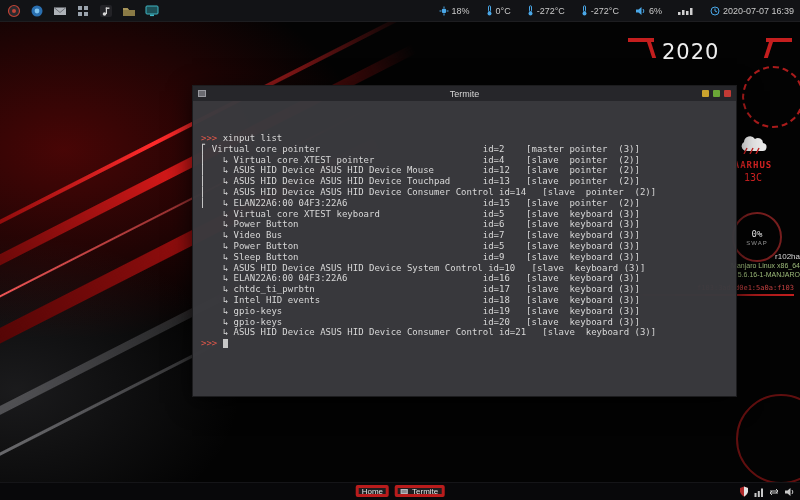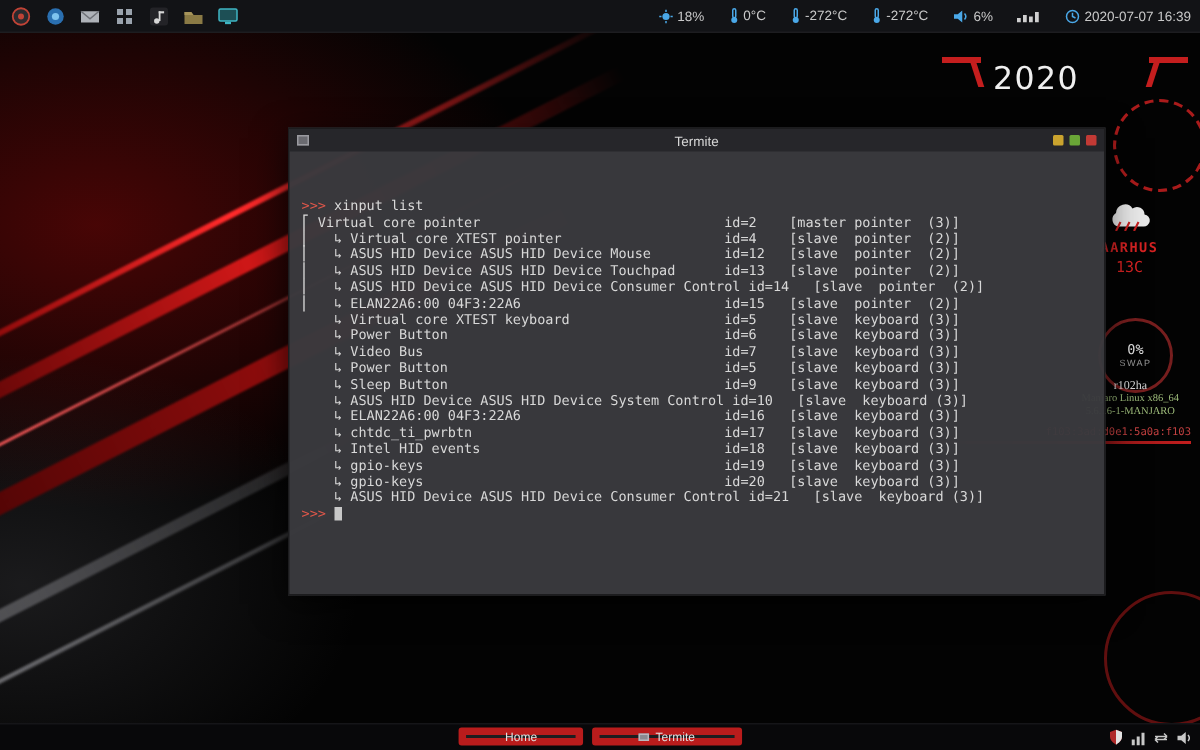--- a/index.html
+++ b/index.html
@@ -16,42 +16,42 @@
   .s3{left:-40px;top:196px;width:470px;height:2px;background:linear-gradient(90deg,rgba(255,90,90,0.95),rgba(255,90,90,0));}
   .s4{left:-120px;top:237px;width:600px;height:14px;background:linear-gradient(90deg,#3a0202,#8f0d0d 50%,rgba(120,8,8,0) 95%);}
   .s5{left:-80px;top:330px;width:460px;height:8px;background:linear-gradient(90deg,rgba(170,170,176,0.45),rgba(170,170,176,0));}
   .s6{left:-40px;top:366px;width:420px;height:3px;background:linear-gradient(90deg,rgba(200,200,206,0.5),rgba(200,200,206,0));}
 
   
   .topbar{position:absolute;top:0;left:0;right:0;height:22px;background:#121316;display:flex;align-items:center;padding:0 6px;box-sizing:border-box;z-index:10;border-bottom:1px solid #1d1d20;}
   .tb-icons{display:flex;gap:8px;align-items:center;}
   .tb-icon{width:15px;height:15px;display:flex;align-items:center;justify-content:center;cursor:pointer;}
   .tb-status{margin-left:auto;display:flex;gap:16px;align-items:center;color:#c9c9c9;font-size:9px;}
-  .status-item{display:flex;align-items:flex-start;gap:3px;}
+  .status-item{display:flex;align-items:flex-end;gap:3px;}
 
   
   .year-row{position:absolute;left:628px;top:38px;width:164px;display:flex;align-items:flex-start;z-index:3;}
   .y-bracket{width:26px;height:24px;position:relative;}
   .y-bracket::before{content:"";position:absolute;top:0;left:0;right:0;height:4px;background:#c41e1e;}
   .y-bracket.left::after{content:"";position:absolute;top:4px;right:3px;width:4px;height:16px;background:#c41e1e;transform:skewX(18deg);transform-origin:top;}
   .y-bracket.right{margin-left:auto;}
   .y-bracket.right::after{content:"";position:absolute;top:4px;left:3px;width:4px;height:16px;background:#c41e1e;transform:skewX(-18deg);transform-origin:top;}
   .year-text{font-size:21px;color:#efefef;margin:2px 8px 0 8px;letter-spacing:1px;font-family:"DejaVu Sans",sans-serif;}
 
   
   .ring{position:absolute;border-radius:50%;z-index:3;}
   #ring-top{width:58px;height:58px;left:742px;top:66px;border:2px dashed rgba(200,32,32,0.85);}
   #ring-swap{width:46px;height:46px;right:18px;top:212px;border:2px solid rgba(180,44,44,0.65);display:flex;flex-direction:column;align-items:center;justify-content:center;}
   #ring-bottom{width:86px;height:86px;right:-26px;bottom:16px;border:2px solid rgba(190,28,28,0.5);}
   .swap-val{color:#e0e0e0;font-size:9px;font-family:"DejaVu Sans Mono",monospace;}
   .swap-lbl{color:#9a9a9a;font-size:6px;letter-spacing:1px;margin-top:1px;}
   .weather{position:absolute;right:10px;top:128px;width:74px;text-align:center;z-index:3;}
   .w-city{color:#d42222;font-size:9px;font-weight:bold;letter-spacing:1px;margin-top:2px;font-family:"DejaVu Sans Mono",monospace;}
   .w-temp{color:#d42222;font-size:10px;margin-top:2px;font-family:"DejaVu Sans Mono",monospace;}
-  .sysinfo{position:absolute;right:14px;top:252px;text-align:center;z-index:3;line-height:9px;font-family:Liberation Serif, serif;}
+  .sysinfo{position:absolute;right:0;top:252px;text-align:right;z-index:3;line-height:9px;}
   .si-host{color:#d8d8d8;font-size:8px;}
   .si-os,.si-kernel{color:#9dbb7a;font-size:7px;}
   .net{position:absolute;right:6px;top:284px;width:176px;text-align:right;z-index:3;}
   .net-addr{color:#c24040;font-size:7px;font-family:"DejaVu Sans Mono",monospace;}
   .net-bar{margin-top:2px;height:2px;background:linear-gradient(90deg,rgba(120,20,20,0.25),#c41e1e);}
 
   
   .terminal{position:absolute;left:192px;top:85px;width:545px;height:312px;background:rgba(58,58,62,0.97);
     border:1px solid #1c1c1e;box-shadow:0 6px 22px rgba(0,0,0,0.65);z-index:5;box-sizing:border-box;}
   .titlebar{height:15px;background:#26262a;display:flex;align-items:center;justify-content:center;position:relative;font-size:9px;color:#d6d6d6;cursor:default;}
@@ -62,21 +62,21 @@
   .btn-max{background:#6aa637;}
   .btn-close{background:#c23a35;}
   .term-body{padding:5px 8px;font-family:"DejaVu Sans Mono",monospace;font-size:9px;line-height:10.8px;color:#d8d8d8;cursor:text;margin-top:27px;}
   .t-line{white-space:pre;height:10.8px;}
   .prompt{color:#e0574a;}
   .cursor{display:inline-block;width:5px;height:9px;background:#c8c8c8;vertical-align:middle;}
 
   
   .taskbar{position:absolute;bottom:0;left:0;right:0;height:17px;background:#08080a;z-index:10;border-top:1px solid #151518;}
   .task-center{position:absolute;left:50%;top:2px;transform:translateX(-50%);display:flex;gap:6px;}
-  .task-btn{display:flex;align-items:center;gap:4px;background:#1d1d1f;border:5px solid #b91c1c;border-radius:2px;padding:0 26px;font-size:8px;color:#e2e2e2;height:12px;box-sizing:border-box;cursor:pointer;}
+  .task-btn{display:flex;align-items:center;gap:4px;background:#1d1d1f;border:3px solid #b91c1c;border-radius:2px;padding:0 3px;font-size:8px;color:#e2e2e2;height:12px;box-sizing:border-box;cursor:pointer;}
   .task-win-icon{width:7px;height:5px;background:#8a8a90;border:1px solid #b8b8be;box-sizing:border-box;}
   .tray{position:absolute;right:5px;top:3px;display:flex;gap:5px;align-items:center;}
   .tray-icon{cursor:pointer;display:flex;align-items:center;}
 </style>
 </head>
 <body>
 
 <div class="desktop">
 
   <div class="streak s1"></div>

